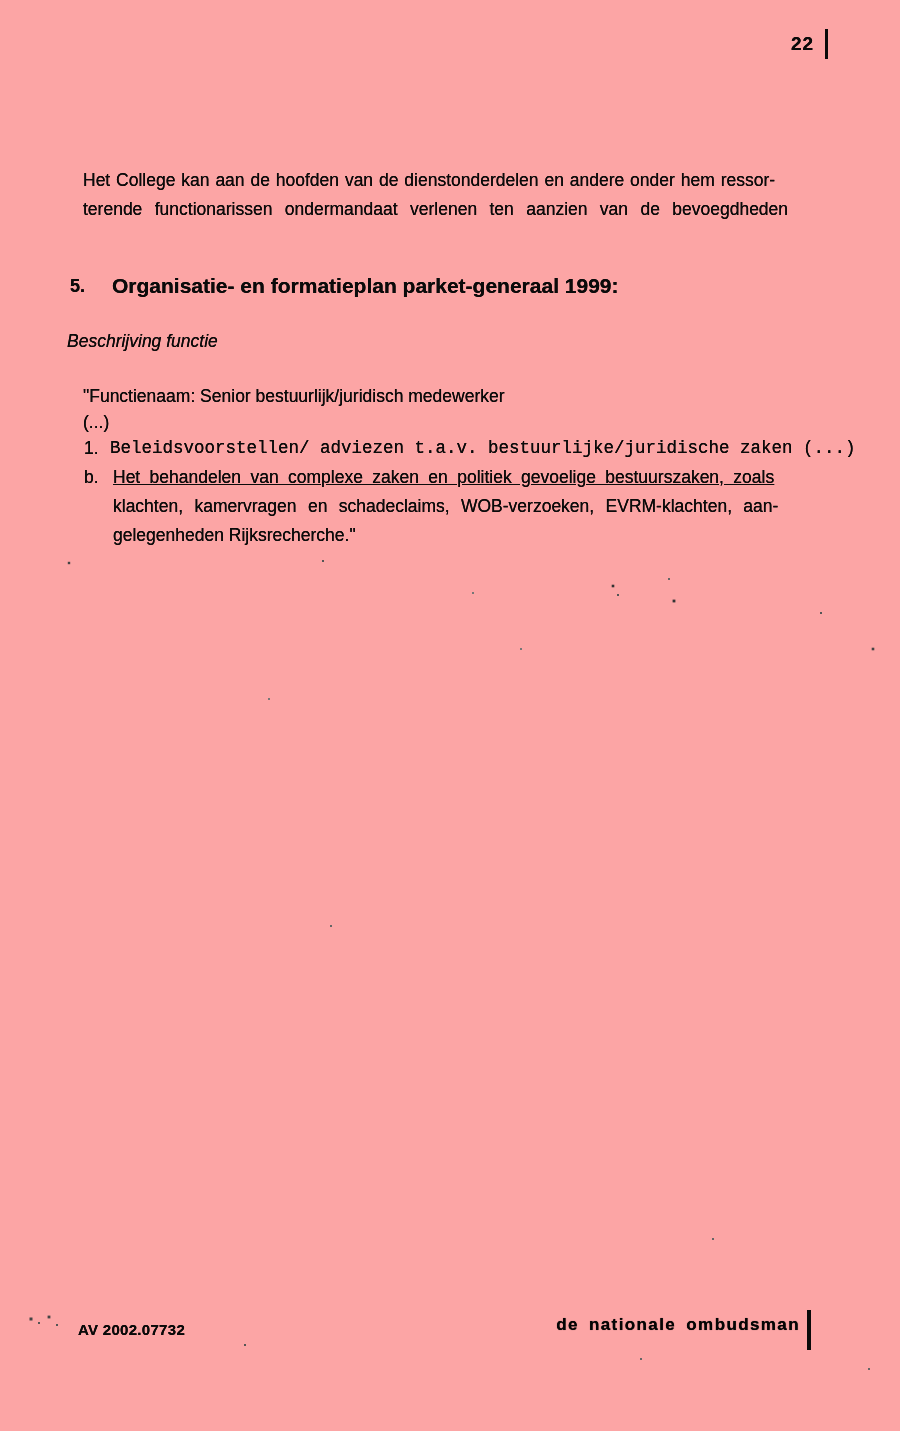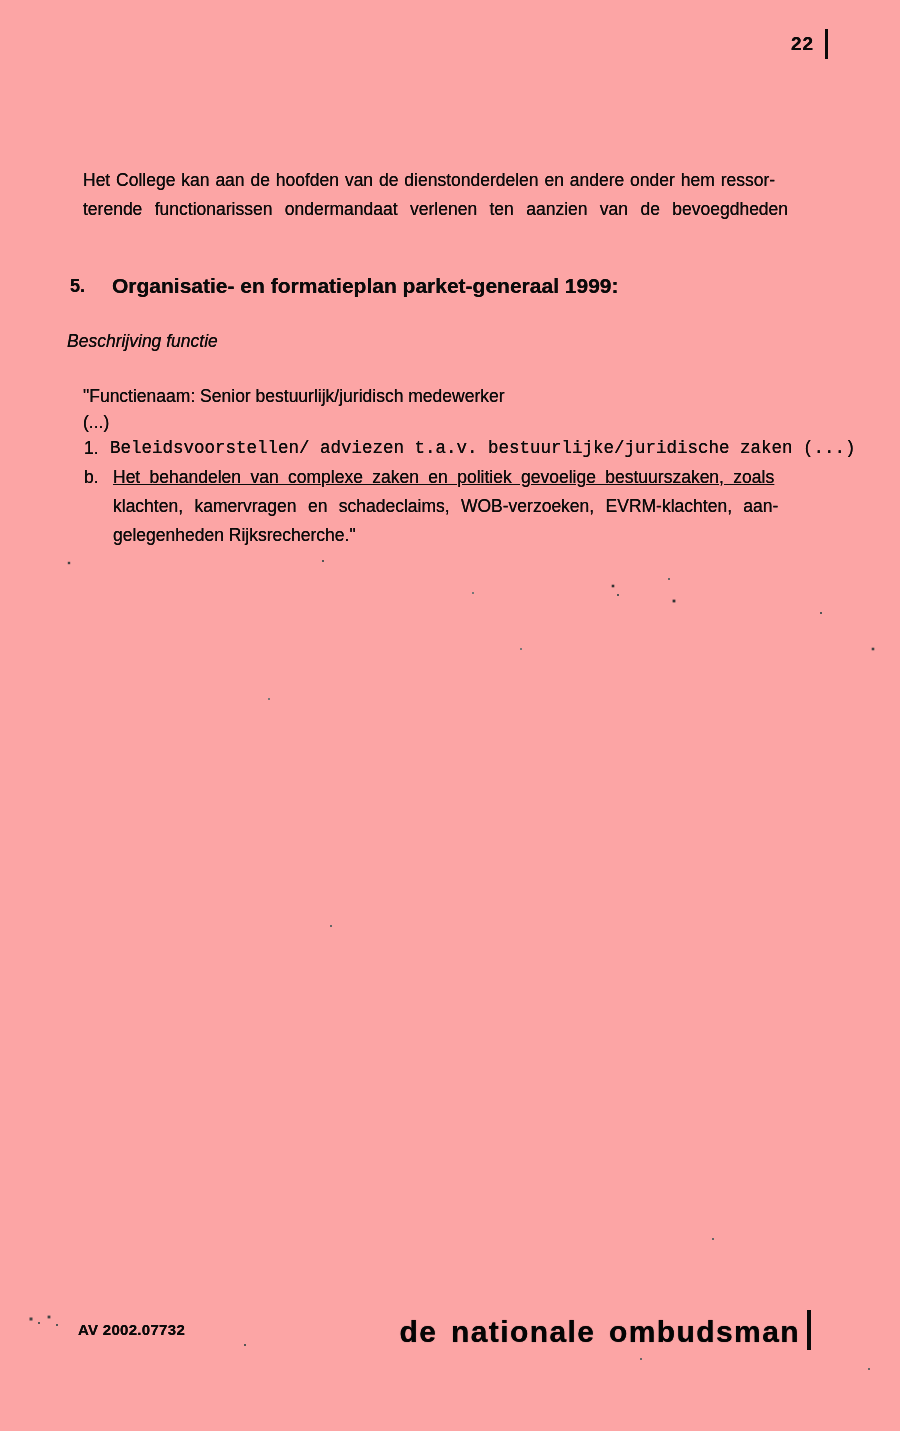--- a/index.html
+++ b/index.html
@@ -49,21 +49,21 @@
     font-size: 15px;
     font-weight: bold;
     letter-spacing: 0.3px;
     text-shadow: 0 0 0.5px #000;
     margin-left: 16px;
   }
   .brand {
     position: absolute;
     top: 1315px;
     right: 100px;
-    font-size: 30px;
+    font-size: 17px;
     font-weight: bold;
     letter-spacing: 1.4px;
     word-spacing: 4px;
     color: #050505;
     text-shadow: 0 0 0.7px #000;
     white-space: nowrap;
   }
   
   .noise {
     position: absolute;

